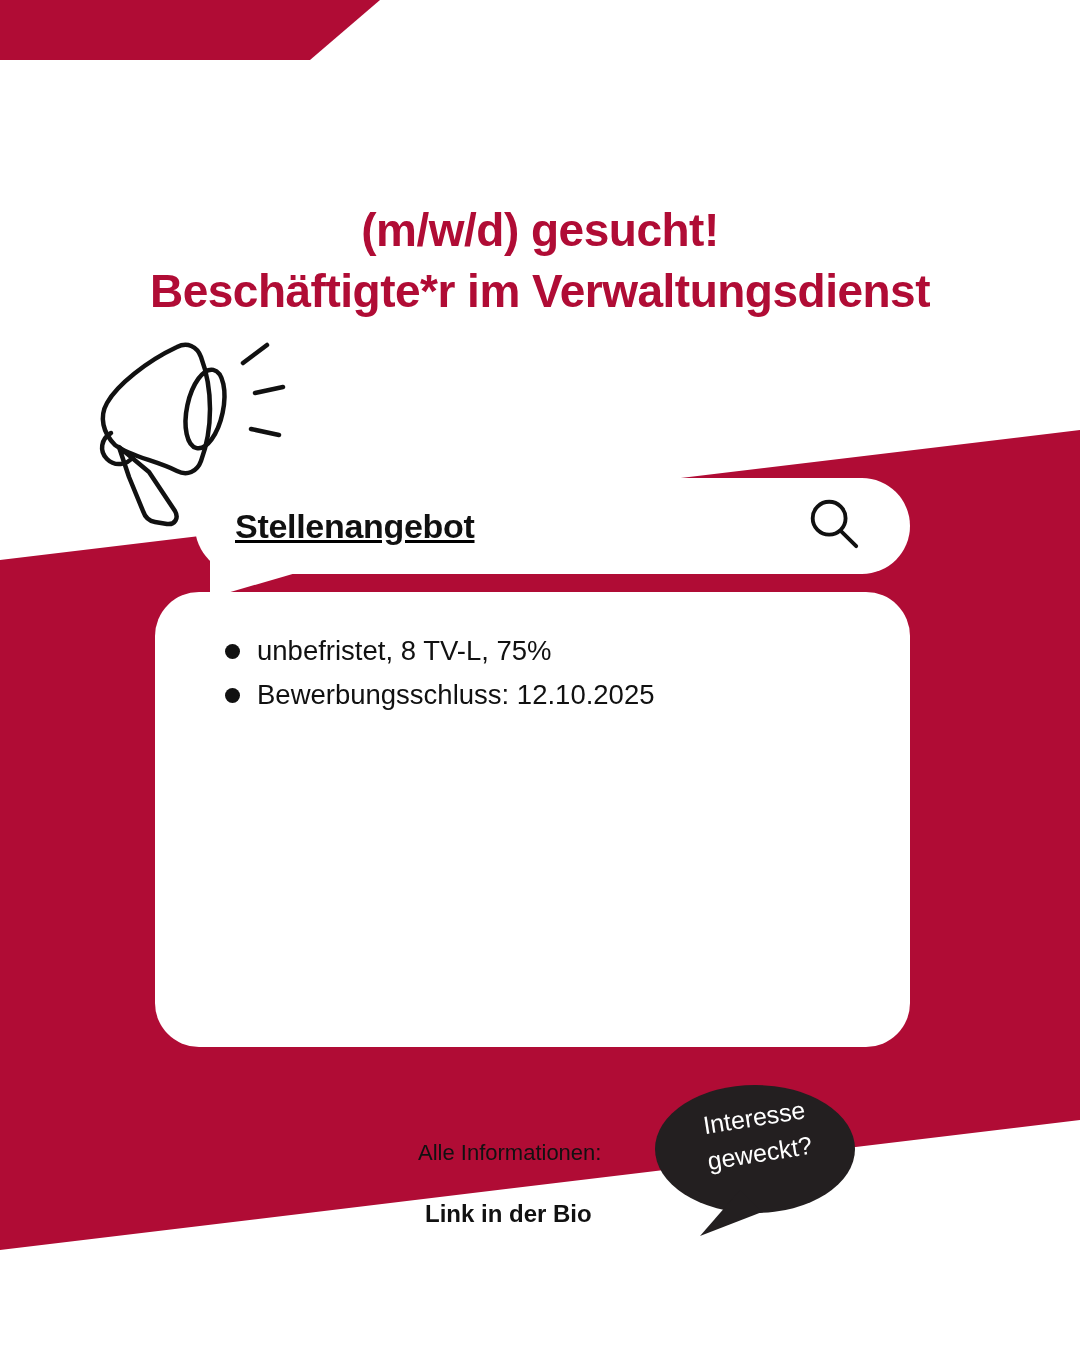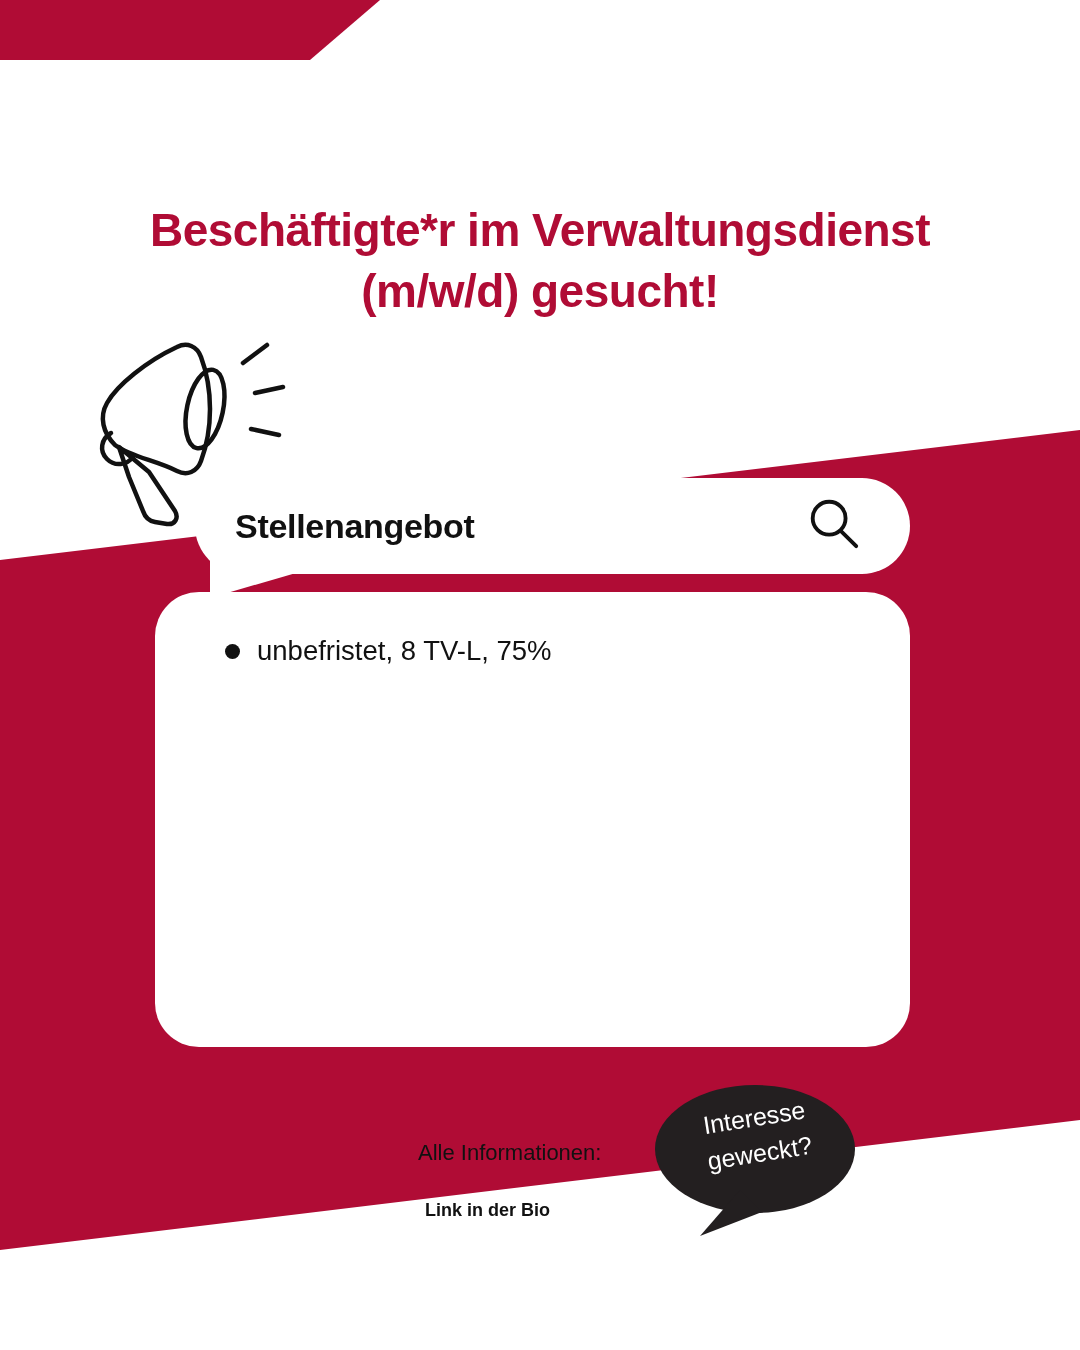--- a/index.html
+++ b/index.html
@@ -74,20 +74,21 @@
   .label-pill {
     position: absolute;
     top: 478px; left: 195px;
     width: 715px; height: 96px;
     background: #ffffff;
     border-radius: 48px;
     display: flex;
     align-items: center;
     justify-content: space-between;
     padding: 0 48px 0 40px;
+    text-decoration: underline;
   }
   .label-pill .pill-text {
     font-size: 34px;
     font-weight: bold;
     color: #111111;
     letter-spacing: -0.3px;
   }
   
   .pill-tail {
     position: absolute;
@@ -127,21 +128,21 @@
   
   .footer-info {
     position: absolute;
     top: 1140px; left: 418px;
     font-size: 22px;
     color: #111111;
   }
   .footer-link {
     position: absolute;
     top: 1200px; left: 425px;
-    font-size: 18px;
+    font-size: 24px;
     font-weight: bold;
     color: #111111;
   }
 
   
   .bubble {
     position: absolute;
     top: 1085px; left: 655px;
     width: 200px; height: 128px;
     background: #231f20;
@@ -169,22 +170,22 @@
 <body>
 
 <div id="poster">
 
   <div class="shape wedge-top"></div>
   <div class="shape band-left"></div>
   <div class="shape notch-bottom-left"></div>
   <div class="shape notch-bottom-right"></div>
 
   <div class="headline">
+    <div>(m/w/d) gesucht!</div>
     <div>Beschäftigte*r im Verwaltungsdienst</div>
-    <div>(m/w/d) gesucht!</div>
   </div>
 
   <div class="megaphone">
     <svg viewBox="0 0 240 220" width="240" height="220" fill="none" stroke="#111111" stroke-width="4.5" stroke-linecap="round" stroke-linejoin="round">
 
       <path d="M60 120 C48 108 44 92 52 78 C62 60 92 36 122 22 C132 17 142 21 146 32 C158 64 158 104 146 136 C142 147 132 151 122 146 C100 135 76 132 60 120 Z"></path>
 
       <ellipse cx="150" cy="84" rx="18" ry="40" transform="rotate(12 150 84)"></ellipse>
 
       <path d="M64 122 L94 147 L120 186 C124 193 120 200 112 199 L100 197 C94 196 90 192 88 186 L74 152 Z"></path>
@@ -205,20 +206,21 @@
       <svg viewBox="0 0 60 60" width="58" height="58" fill="none" stroke="#111111" stroke-width="4" stroke-linecap="round">
         <circle cx="26" cy="24" r="17"></circle>
         <line x1="38" y1="37" x2="54" y2="53"></line>
       </svg>
     </span>
   </div>
 
   <div class="card">
     <ul class="bullets">
       <li>unbefristet, 8 TV-L, 75%</li>
+      <li>Bewerbungsschluss: 12.10.2025</li>
     </ul>
   </div>
 
   <div class="footer-info">Alle Informationen:</div>
   <div class="footer-link">Link in der Bio</div>
 
   <div class="bubble"></div>
   <div class="bubble-tail"></div>
   <div class="bubble-text">
     <div>Interesse</div>

